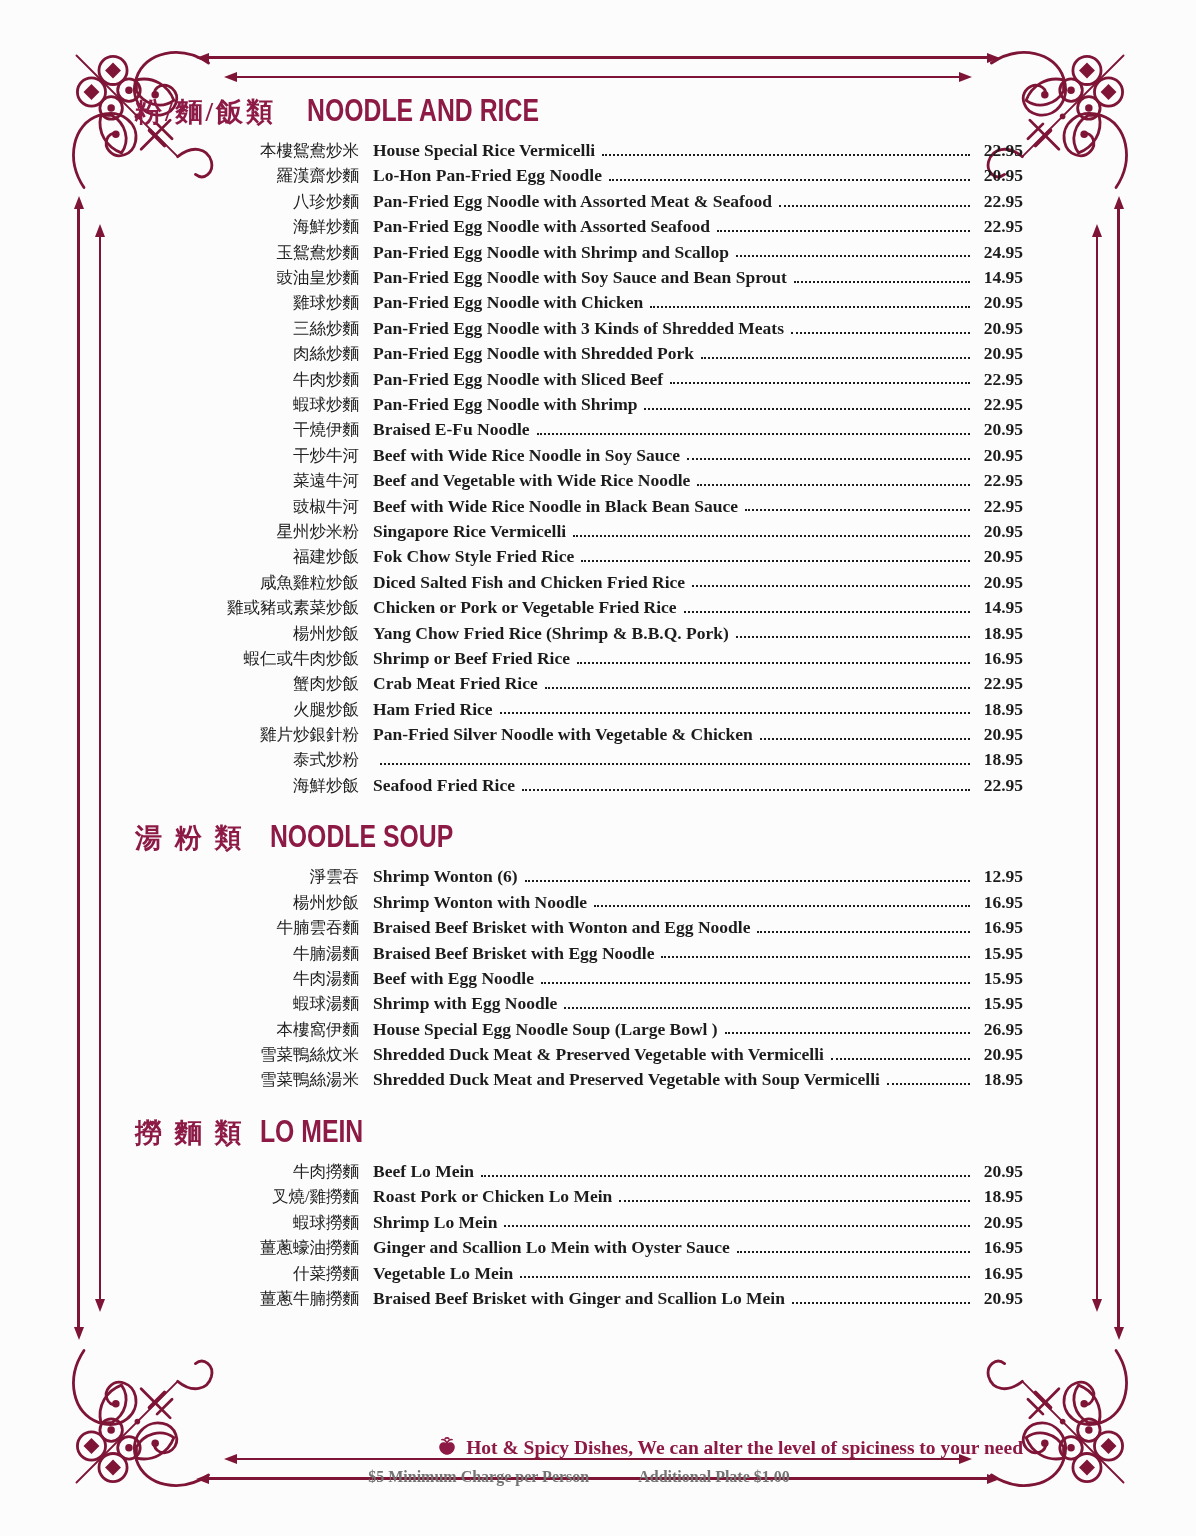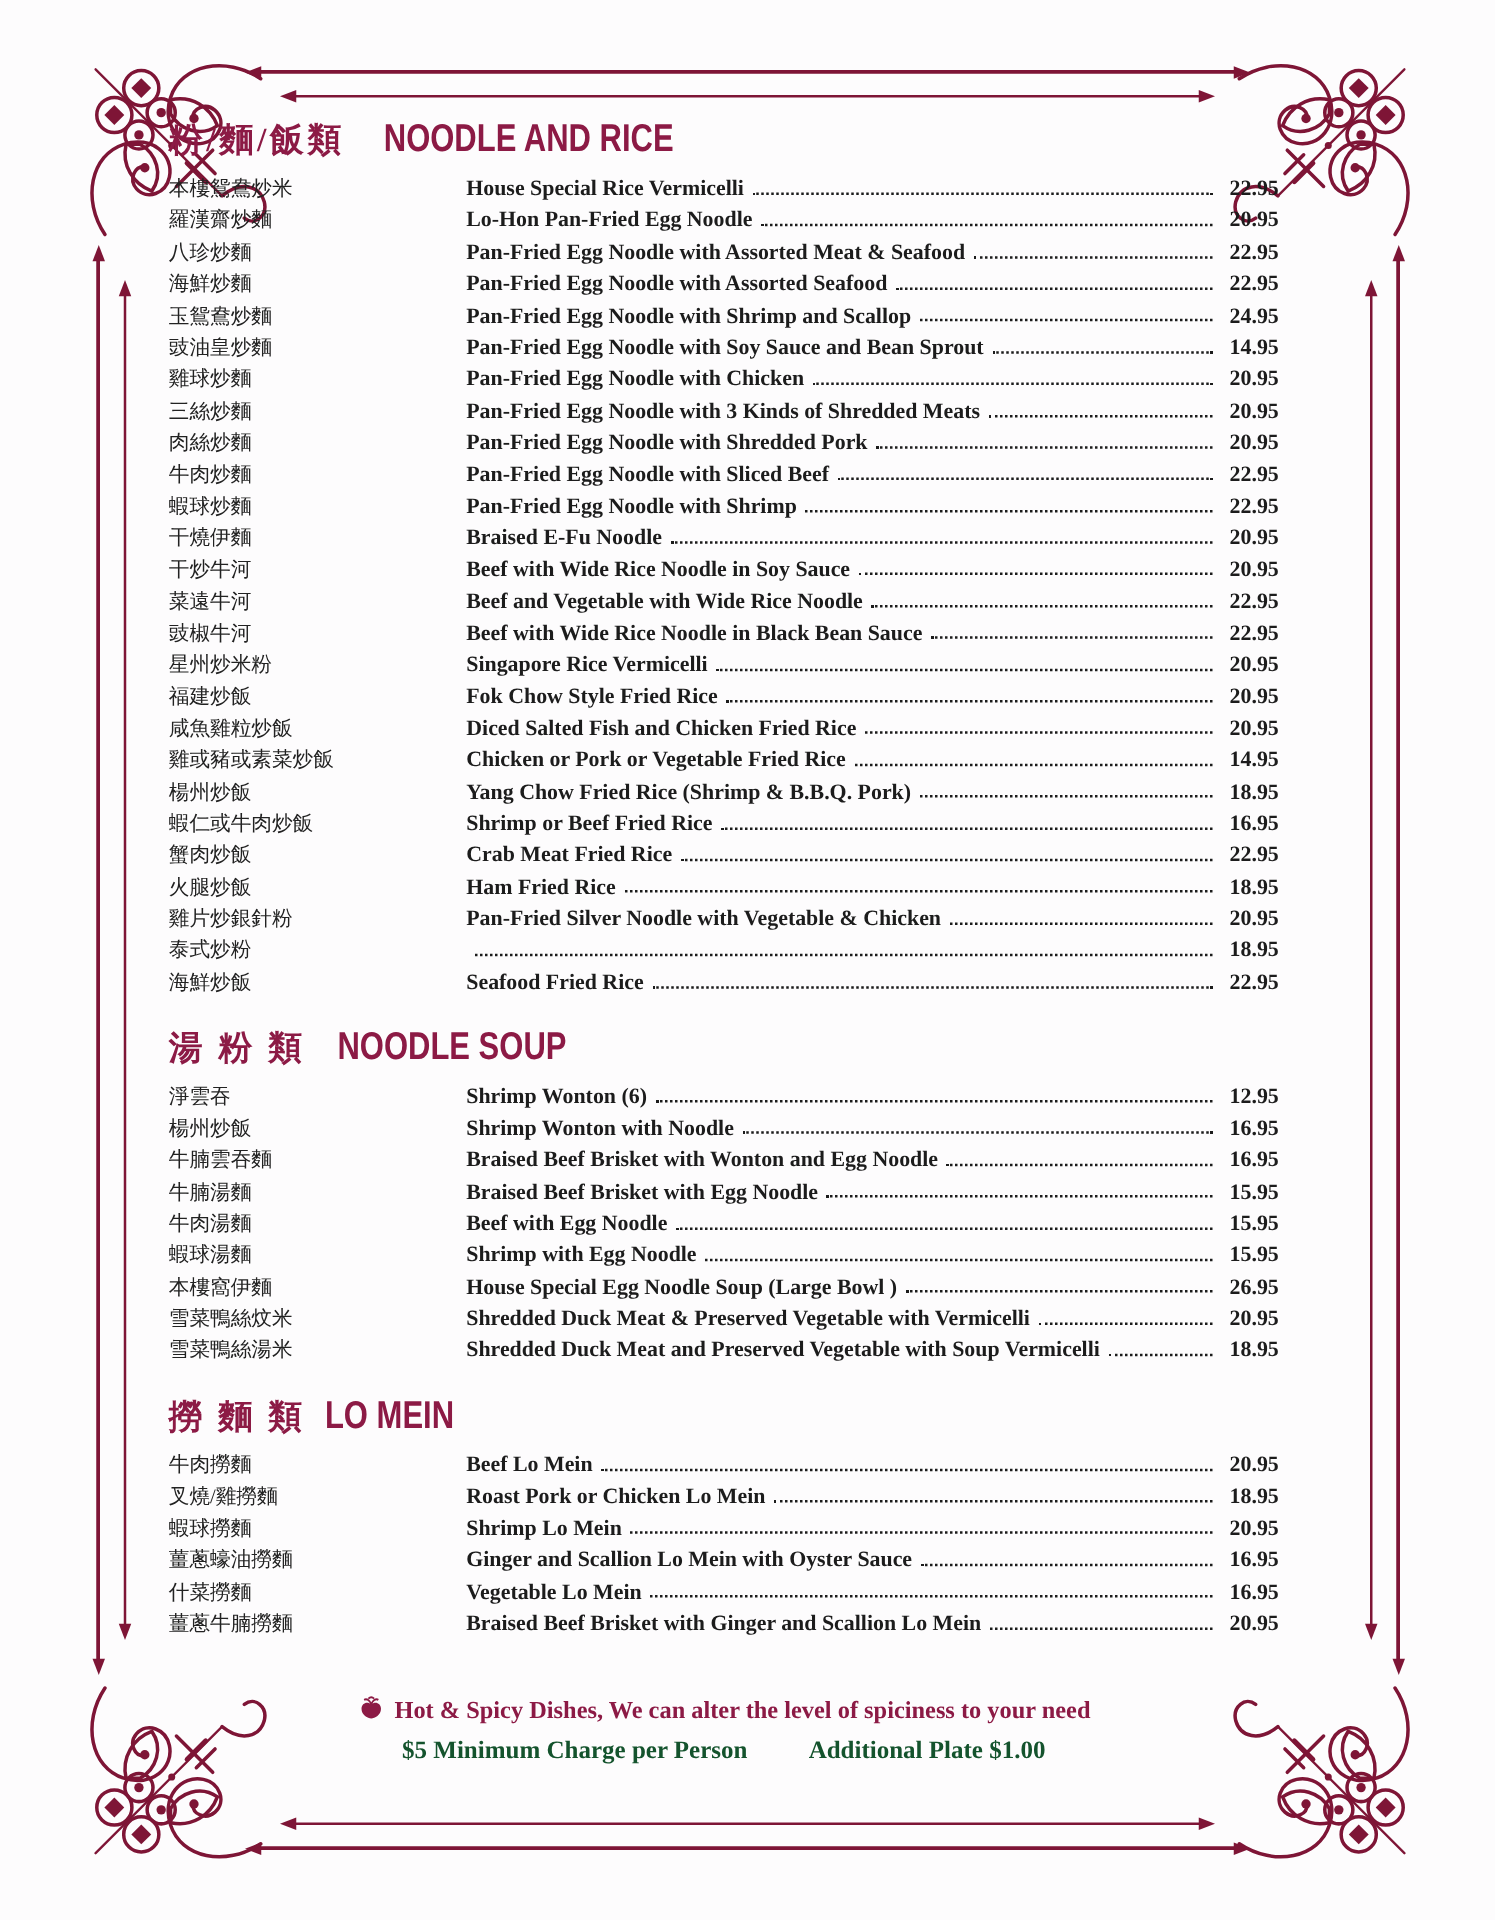--- a/index.html
+++ b/index.html
@@ -43,32 +43,32 @@
   
   .menu{position:absolute;left:135px;top:94px;width:888px;}
   .sec-head{margin:0;text-align:left;color:#8c1a45;font-weight:bold;line-height:1.1;}
   .sec-head .zh{font-size:27px;letter-spacing:3px;font-family:"Liberation Serif",serif;}
   .sec-head .en{font-size:31px;font-family:"Liberation Sans",sans-serif;display:inline-block;
     transform:scaleX(0.8);transform-origin:center;letter-spacing:0;margin-left:-4px;}
   .menu-section .rows{margin-top:12px;}
   .menu-section{margin-bottom:18px;}
   .menu-section + .menu-section .sec-head{margin-top:20px;}
   .row{display:flex;align-items:baseline;height:25.4px;font-size:17.5px;font-weight:bold;color:#1c1c1c;}
-  .zh-cell{flex:none;width:224px;padding-right:14px;text-align:left;font-weight:normal;
+  .zh-cell{flex:none;width:224px;padding-right:14px;text-align:right;font-weight:normal;
     font-size:16.5px;white-space:nowrap;color:#222;}
   .en-cell{flex:none;white-space:nowrap;}
   .leader{flex:1;height:0;border-bottom:2.4px dotted #1c1c1c;align-self:center;
     margin:0 3px 0 7px;position:relative;top:2px;}
   .price{flex:none;min-width:50px;text-align:right;}
   
-  .footer{position:absolute;left:135px;width:888px;top:1356px;text-align:center;}
+  .footer{position:absolute;left:135px;width:888px;top:1436px;text-align:right;}
   .spicy-line{color:#8c1a45;font-weight:bold;font-size:19.5px;line-height:1.2;}
   .spicy-line .pepper{vertical-align:-4px;margin-right:8px;}
-  .charge-line{display:flex;justify-content:center;gap:49px;color:#14532d;
-    font-weight:bold;font-size:20px;margin-top:9px;}
+  .charge-line{display:flex;justify-content:center;gap:49px;color:#737373;
+    font-weight:bold;font-size:16px;margin-top:9px;}
 </style>
 </head>
 <body>
 
 <div class="page">
 
   <div class="bl h-line top-outer"></div>
   <div class="bl h-line inner top-inner"></div>
   <div class="bl h-line bottom-outer"></div>
   <div class="bl h-line inner bottom-inner"></div>

